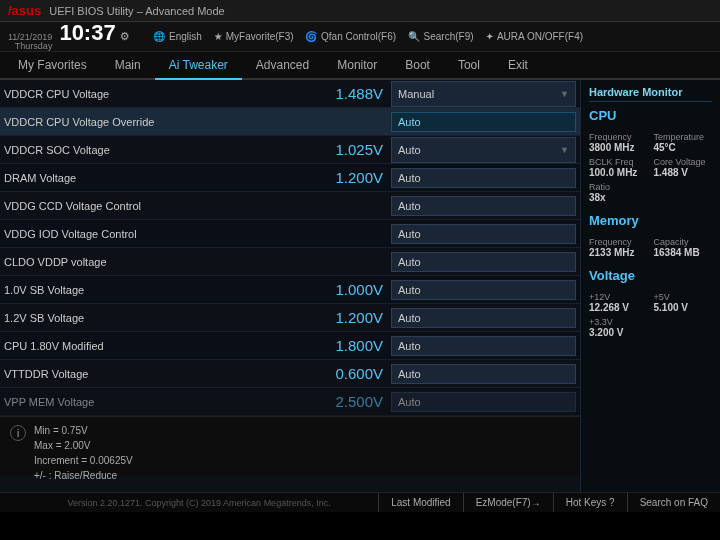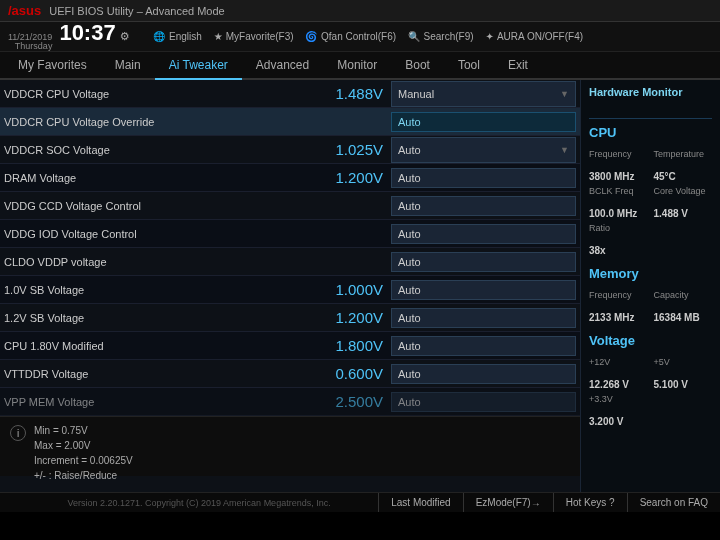--- a/index.html
+++ b/index.html
@@ -234,21 +234,20 @@
       margin-bottom: 10px;
     }
     #hw-monitor .stat-label {
       color: #888;
       font-size: 9px;
     }
     #hw-monitor .stat-value {
       color: #ccc;
       font-size: 10px;
       font-weight: bold;
-      margin-top: 12px;
     }
 
     
     #status-bar {
       height: 20px;
       background: #0a0a0a;
       display: flex;
       align-items: center;
       justify-content: flex-end;
       gap: 0;
@@ -440,21 +439,21 @@
       <div class="info-text">
         Min  = 0.75V<br>
         Max  = 2.00V<br>
         Increment = 0.00625V<br>
         +/- : Raise/Reduce
       </div>
     </div>
   </div>
 
   <div id="hw-monitor">
-    <div style="font-size:11px;color:#7dd4f0;font-weight:bold;margin-bottom:6px;padding-bottom:20px;border-bottom:1px solid #1a3a55;">Hardware Monitor</div>
+    <div style="font-size:11px;color:#7dd4f0;font-weight:bold;margin-bottom:6px;padding-bottom:3px;border-bottom:1px solid #1a3a55;">Hardware Monitor</div>
 
     <div class="section-title cpu-title">CPU</div>
     <div class="stat-grid">
       <div>
         <div class="stat-label">Frequency</div>
         <div class="stat-value">3800 MHz</div>
       </div>
       <div>
         <div class="stat-label">Temperature</div>
         <div class="stat-value">45°C</div>

